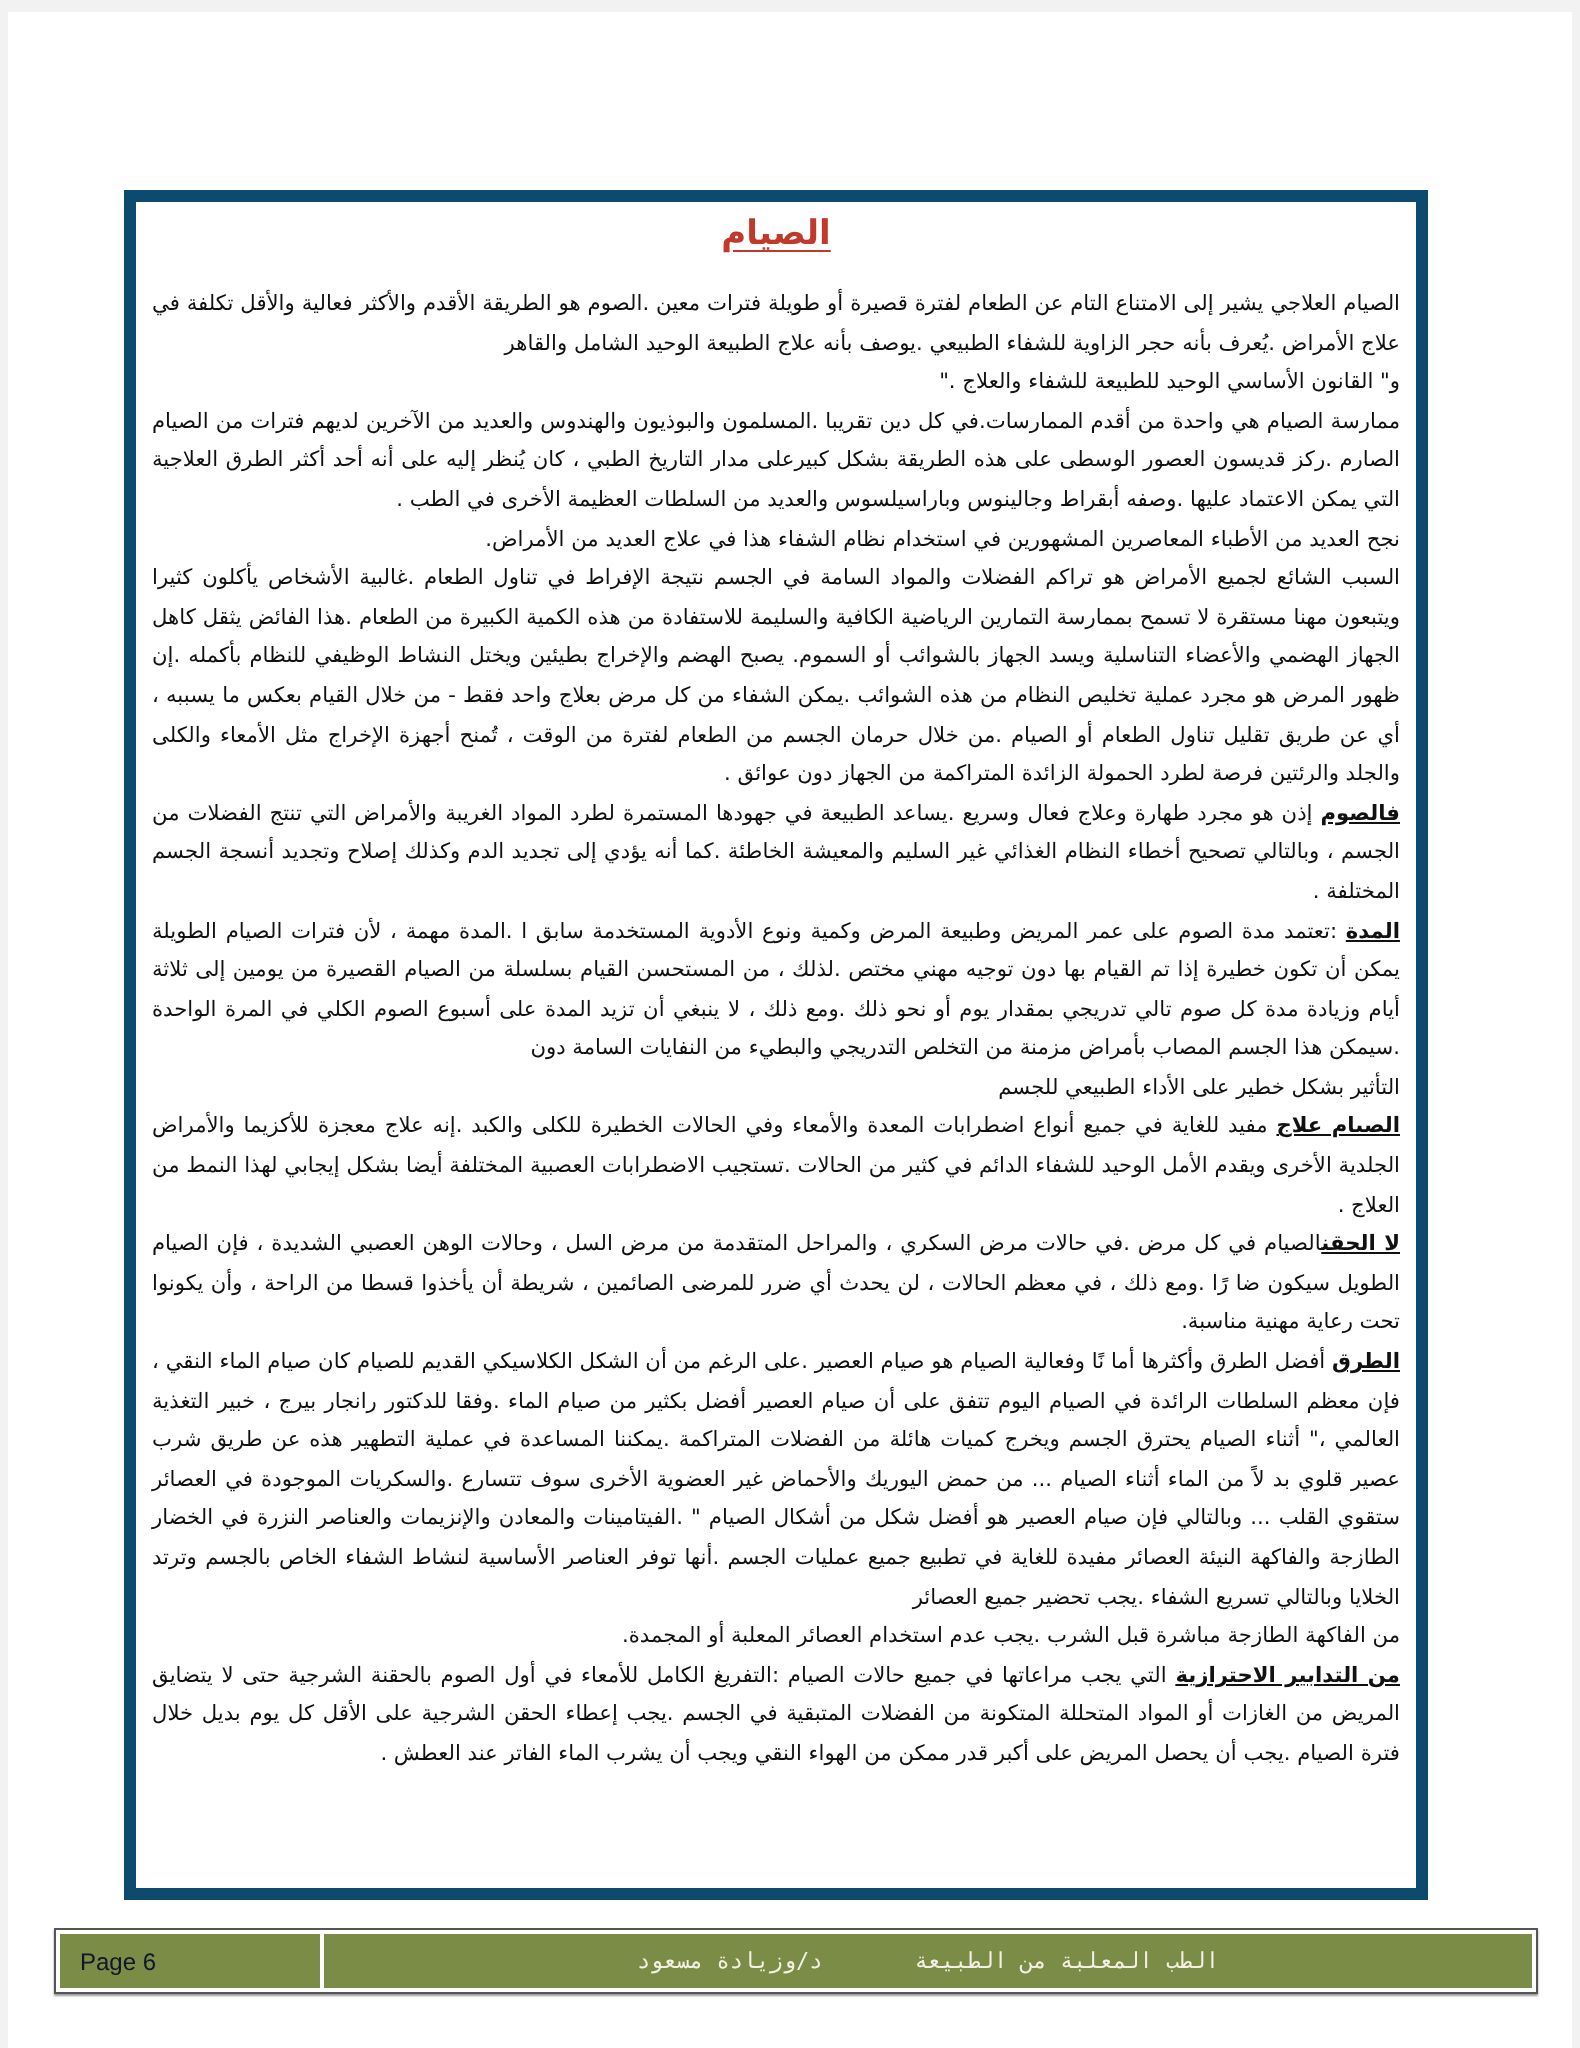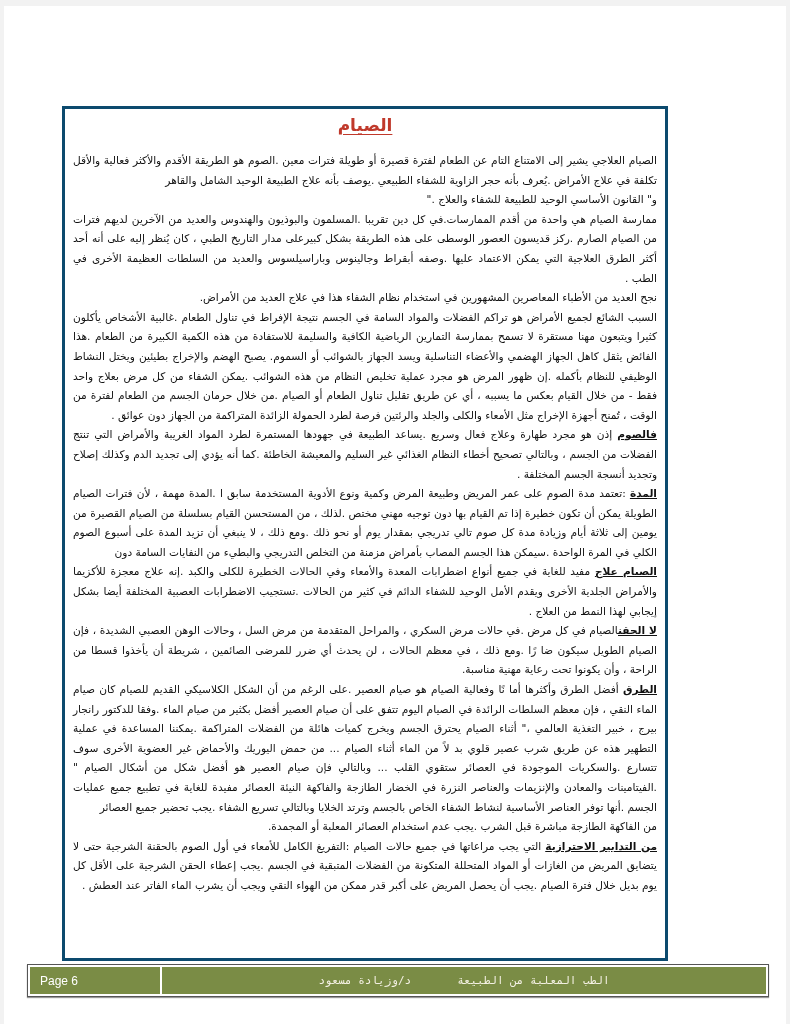--- a/index.html
+++ b/index.html
@@ -4,22 +4,22 @@
 <style>
   html, body { margin:0; padding:0; }
   body {
     width:790px; height:1024px; background:#f2f2f2; position:relative; overflow:hidden;
     font-family: "DejaVu Sans", "Liberation Sans", sans-serif;
   }
   .page {
     position:absolute; left:4px; top:6px; width:782px; height:1018px; background:#ffffff;
   }
   .content-box {
-    position:absolute; left:58px; top:100px; width:606px; height:855px;
-    border:3px solid #0c4a6e; box-sizing:border-box; padding:4px 8px 0 8px;
+    position:absolute; left:58px; top:89px; width:652px; height:855px;
+    border:6px solid #0c4a6e; box-sizing:border-box; padding:4px 8px 0 8px;
     direction:rtl; text-align:justify; color:#111;
   }
   .title {
     text-align:center; color:#c0392b; font-weight:bold; font-size:17px;
     text-decoration:underline; text-underline-offset:3px; margin:2px 0 16px 0;
     line-height:20px;
   }
   p {
     margin:0; font-size:10.6px; line-height:19.6px;
     text-align:justify; text-align-last:right;
@@ -31,40 +31,41 @@
     border:1px solid #555; box-sizing:border-box; background:#fff;
     box-shadow: 0 1px 1px #999;
     display:flex; padding:2px; gap:2px;
   }
   .footer-main {
     flex:1; background:#7a8c45; color:#f4f1e4; display:flex; align-items:center;
     justify-content:center; direction:rtl; gap:46px; font-size:11px; letter-spacing:2px;
     font-family: "DejaVu Sans Mono", monospace;
   }
   .footer-page {
-    width:130px; background:#7a8c45; color:#ffffff; display:flex; align-items:center;
+    width:130px; background:#7a8c45; color:#0f172a; display:flex; align-items:center;
     padding-left:10px; box-sizing:border-box; font-size:12px;
     font-family: "Liberation Sans", sans-serif;
   }
 </style>
 </head>
 <body>
 
 <div class="page">
   <div class="content-box">
     <div class="title">الصيام</div>
 
     <p><span>الصيام العلاجي يشير إلى الامتناع التام عن الطعام لفترة قصيرة أو طويلة فترات معين .الصوم هو الطريقة الأقدم والأكثر فعالية والأقل تكلفة في علاج الأمراض .يُعرف بأنه حجر الزاوية للشفاء الطبيعي .يوصف بأنه علاج الطبيعة الوحيد الشامل والقاهر</span></p>
     <p><span>و" القانون الأساسي الوحيد للطبيعة للشفاء والعلاج ."</span></p>
     <p><span>ممارسة الصيام هي واحدة من أقدم الممارسات.في كل دين تقريبا .المسلمون والبوذيون والهندوس والعديد من الآخرين لديهم فترات من الصيام الصارم .ركز قديسون العصور الوسطى على هذه الطريقة بشكل كبيرعلى مدار التاريخ الطبي ، كان يُنظر إليه على أنه أحد أكثر الطرق العلاجية التي يمكن الاعتماد عليها .وصفه أبقراط وجالينوس وباراسيلسوس والعديد من السلطات العظيمة الأخرى في الطب .</span></p>
     <p><span>نجح العديد من الأطباء المعاصرين المشهورين في استخدام نظام الشفاء هذا في علاج العديد من الأمراض.</span></p>
     <p><span>السبب الشائع لجميع الأمراض هو تراكم الفضلات والمواد السامة في الجسم نتيجة الإفراط في تناول الطعام .غالبية الأشخاص يأكلون كثيرا ويتبعون مهنا مستقرة لا تسمح بممارسة التمارين الرياضية الكافية والسليمة للاستفادة من هذه الكمية الكبيرة من الطعام .هذا الفائض يثقل كاهل الجهاز الهضمي والأعضاء التناسلية ويسد الجهاز بالشوائب أو السموم. يصبح الهضم والإخراج بطيئين ويختل النشاط الوظيفي للنظام بأكمله .إن ظهور المرض هو مجرد عملية تخليص النظام من هذه الشوائب .يمكن الشفاء من كل مرض بعلاج واحد فقط - من خلال القيام بعكس ما يسببه ، أي عن طريق تقليل تناول الطعام أو الصيام .من خلال حرمان الجسم من الطعام لفترة من الوقت ، تُمنح أجهزة الإخراج مثل الأمعاء والكلى والجلد والرئتين فرصة لطرد الحمولة الزائدة المتراكمة من الجهاز دون عوائق .</span></p>
 
     <p class="gap"><span class="lead">فالصوم</span><span> إذن هو مجرد طهارة وعلاج فعال وسريع .يساعد الطبيعة في جهودها المستمرة لطرد المواد الغريبة والأمراض التي تنتج الفضلات من الجسم ، وبالتالي تصحيح أخطاء النظام الغذائي غير السليم والمعيشة الخاطئة .كما أنه يؤدي إلى تجديد الدم وكذلك إصلاح وتجديد أنسجة الجسم المختلفة .</span></p>
     <p><span class="lead">المدة</span><span> :تعتمد مدة الصوم على عمر المريض وطبيعة المرض وكمية ونوع الأدوية المستخدمة سابق ا .المدة مهمة ، لأن فترات الصيام الطويلة يمكن أن تكون خطيرة إذا تم القيام بها دون توجيه مهني مختص .لذلك ، من المستحسن القيام بسلسلة من الصيام القصيرة من يومين إلى ثلاثة أيام وزيادة مدة كل صوم تالي تدريجي بمقدار يوم أو نحو ذلك .ومع ذلك ، لا ينبغي أن تزيد المدة على أسبوع الصوم الكلي في المرة الواحدة .سيمكن هذا الجسم المصاب بأمراض مزمنة من التخلص التدريجي والبطيء من النفايات السامة دون</span></p>
+    <p><span>التأثير بشكل خطير على الأداء الطبيعي للجسم</span></p>
     <p><span class="lead">الصيام علاج</span><span>  مفيد للغاية في جميع أنواع اضطرابات المعدة والأمعاء وفي الحالات الخطيرة للكلى والكبد .إنه علاج معجزة للأكزيما والأمراض الجلدية الأخرى ويقدم الأمل الوحيد للشفاء الدائم في كثير من الحالات .تستجيب الاضطرابات العصبية المختلفة أيضا بشكل إيجابي لهذا النمط من العلاج .</span></p>
     <p><span class="lead">لا الحقن</span><span>الصيام في كل مرض .في حالات مرض السكري ، والمراحل المتقدمة من مرض السل ، وحالات الوهن العصبي الشديدة ، فإن الصيام الطويل سيكون ضا رًا .ومع ذلك ، في معظم الحالات ، لن يحدث أي ضرر للمرضى الصائمين ، شريطة أن يأخذوا قسطا من الراحة ، وأن يكونوا تحت رعاية مهنية مناسبة.</span></p>
     <p><span class="lead">الطرق</span><span> أفضل الطرق وأكثرها أما نًا وفعالية الصيام هو صيام العصير .على الرغم من أن الشكل الكلاسيكي القديم للصيام كان صيام الماء النقي ، فإن معظم السلطات الرائدة في الصيام اليوم تتفق على أن صيام العصير أفضل بكثير من صيام الماء .وفقا للدكتور رانجار بيرج ، خبير التغذية العالمي ،" أثناء الصيام يحترق الجسم ويخرج كميات هائلة من الفضلات المتراكمة .يمكننا المساعدة في عملية التطهير هذه عن طريق شرب عصير قلوي بد لاً من الماء أثناء الصيام ... من حمض اليوريك والأحماض غير العضوية الأخرى سوف تتسارع .والسكريات الموجودة في العصائر ستقوي القلب ... وبالتالي فإن صيام العصير هو أفضل شكل من أشكال الصيام " .الفيتامينات والمعادن والإنزيمات والعناصر النزرة في الخضار الطازجة والفاكهة النيئة العصائر مفيدة للغاية في تطبيع جميع عمليات الجسم .أنها توفر العناصر الأساسية لنشاط الشفاء الخاص بالجسم وترتد الخلايا وبالتالي تسريع الشفاء .يجب تحضير جميع العصائر</span></p>
     <p><span>من الفاكهة الطازجة مباشرة قبل الشرب .يجب عدم استخدام العصائر المعلبة أو المجمدة.</span></p>
     <p><span class="lead">من التدابير الاحترازية</span><span> التي يجب مراعاتها في جميع حالات الصيام :التفريغ الكامل للأمعاء في أول الصوم بالحقنة الشرجية حتى لا يتضايق المريض من الغازات أو المواد المتحللة المتكونة من الفضلات المتبقية في الجسم .يجب إعطاء الحقن الشرجية على الأقل كل يوم بديل خلال فترة الصيام .يجب أن يحصل المريض على أكبر قدر ممكن من الهواء النقي ويجب أن يشرب الماء الفاتر عند العطش .</span></p>
   </div>
 
   <div class="footer">
     <div class="footer-page">Page 6</div>
     <div class="footer-main">

